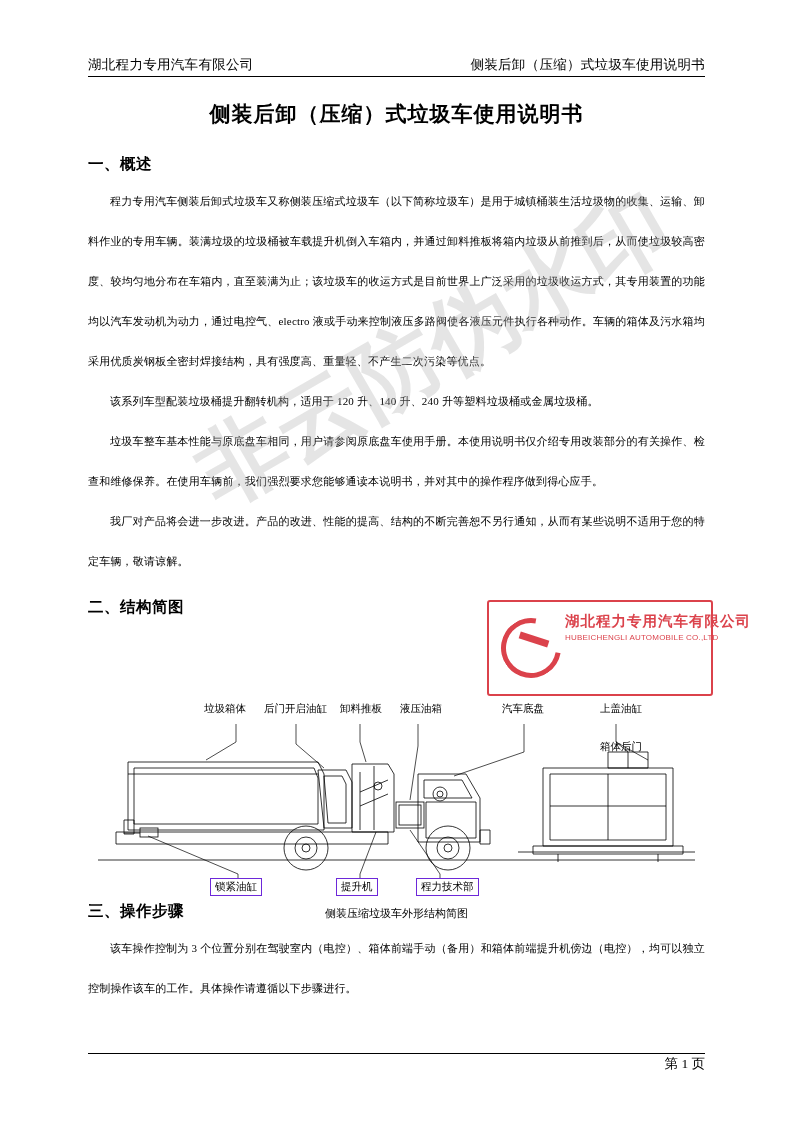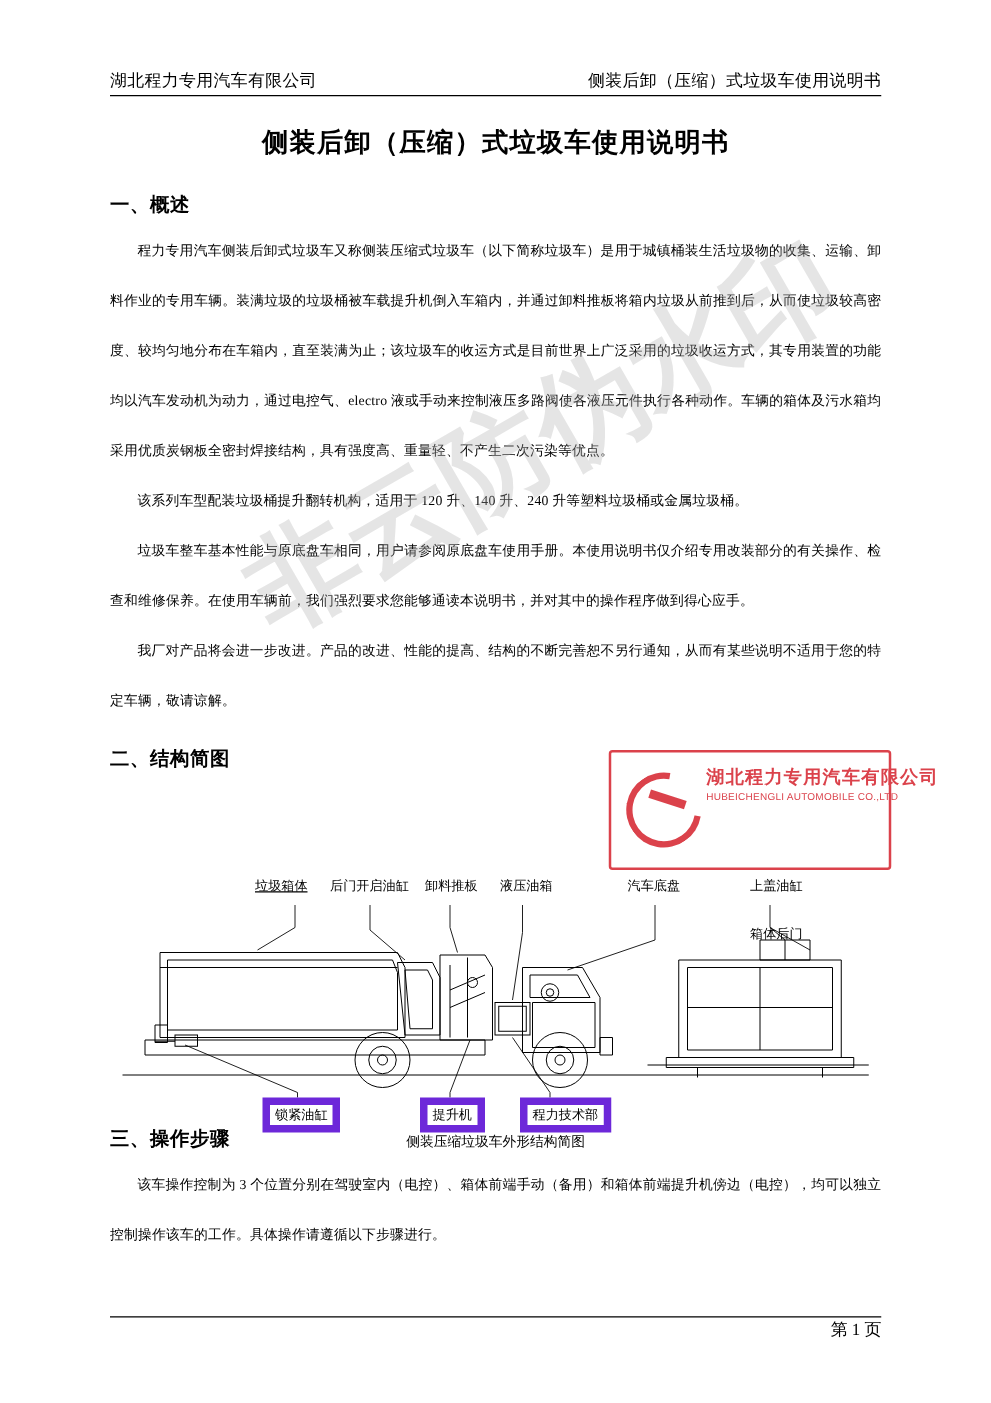--- a/index.html
+++ b/index.html
@@ -198,21 +198,21 @@
   .fig-label {
     position: absolute;
     font-size: 10.5px;
     white-space: nowrap;
     font-family: "Liberation Sans", sans-serif;
   }
   .fig-box {
     position: absolute;
     font-size: 10.5px;
     white-space: nowrap;
-    border: 6px solid #6d28d9;
+    border: 1px solid #6d28d9;
     padding: 1px 4px;
     background: #fff;
     font-family: Liberation Mono, monospace;
   }
 </style>
 </head>
 <body>
 
 <div class="page">
 
@@ -317,21 +317,21 @@
         <path d="M330 22 L330 44 L322 98"></path>
         <path d="M436 22 L436 50 L366 74"></path>
         <path d="M528 22 L528 40 L540 50"></path>
         <path d="M528 40 L560 58"></path>
         <path d="M150 186 L150 172 L60 134"></path>
         <path d="M272 186 L272 172 L288 130"></path>
         <path d="M352 186 L352 172 L322 128"></path>
       </g>
     </svg>
 
-    <div class="fig-label" style="left:116px; top:0px;text-decoration:underline;">垃圾箱体</div>
+    <div class="fig-label" style="left:116px; top:0px;">垃圾箱体</div>
     <div class="fig-label" style="left:176px; top:0px;">后门开启油缸</div>
     <div class="fig-label" style="left:252px; top:0px;">卸料推板</div>
     <div class="fig-label" style="left:312px; top:0px;">液压油箱</div>
     <div class="fig-label" style="left:414px; top:0px;">汽车底盘</div>
     <div class="fig-label" style="left:512px; top:0px;">上盖油缸</div>
     <div class="fig-label" style="left:512px; top:38px;">箱体后门</div>
 
     <div class="fig-box" style="left:122px; top:176px;">锁紧油缸</div>
     <div class="fig-box" style="left:248px; top:176px;">提升机</div>
     <div class="fig-box" style="left:328px; top:176px;">程力技术部</div>

